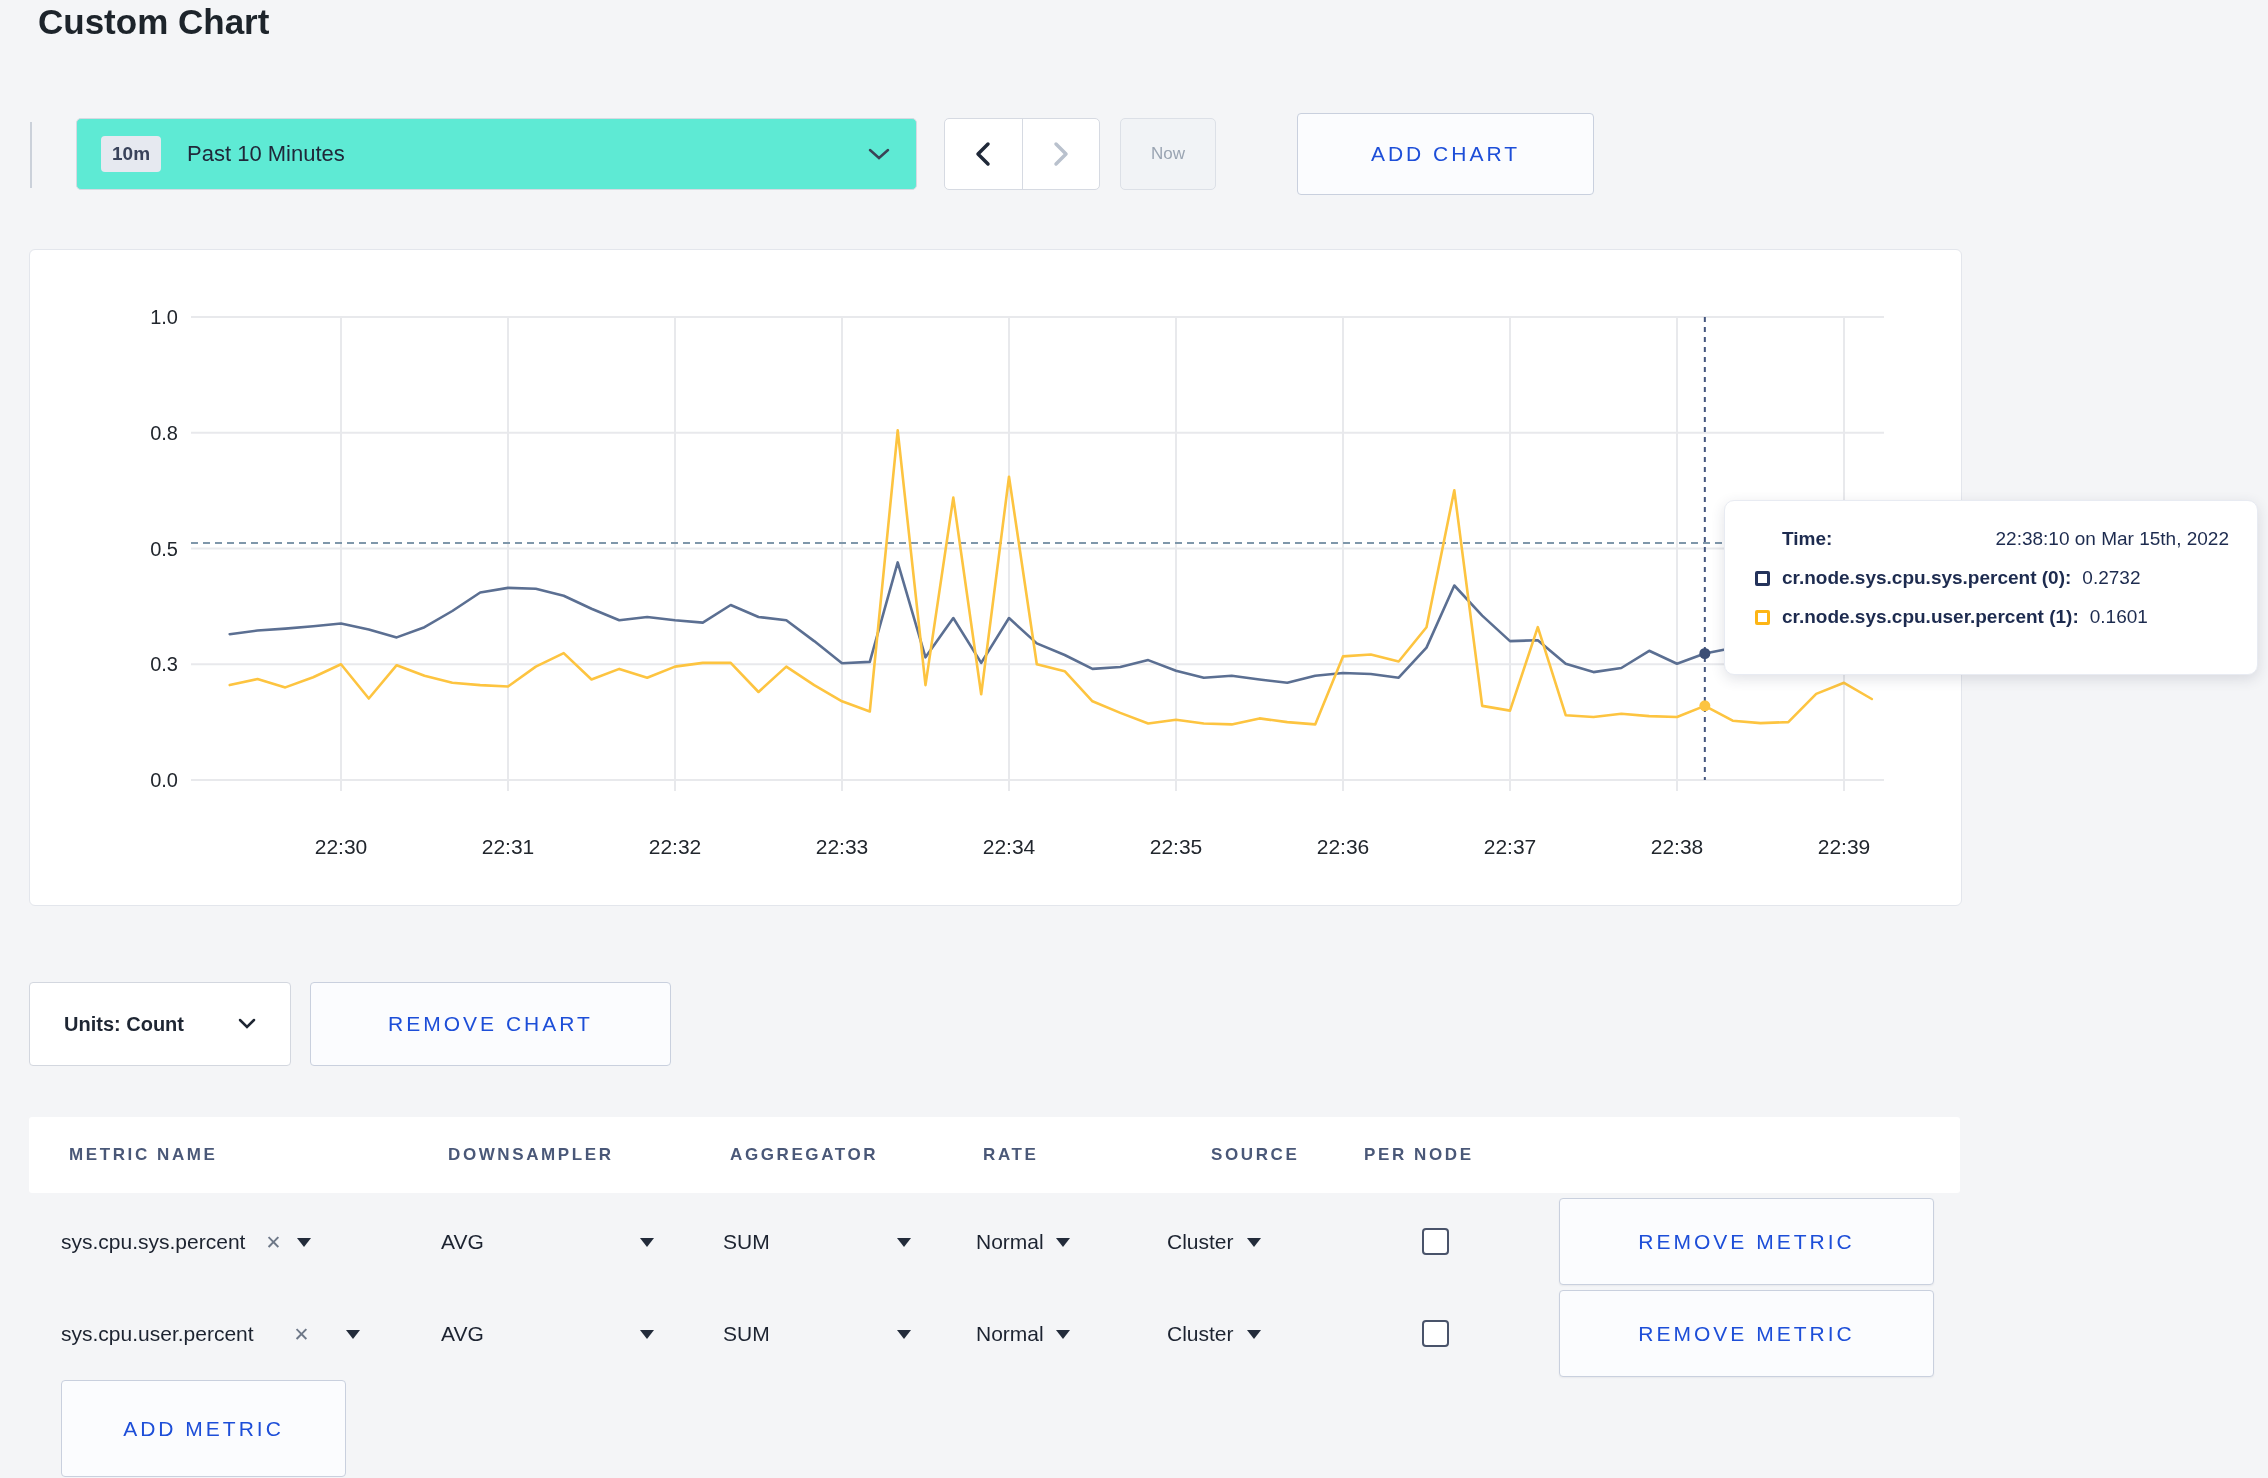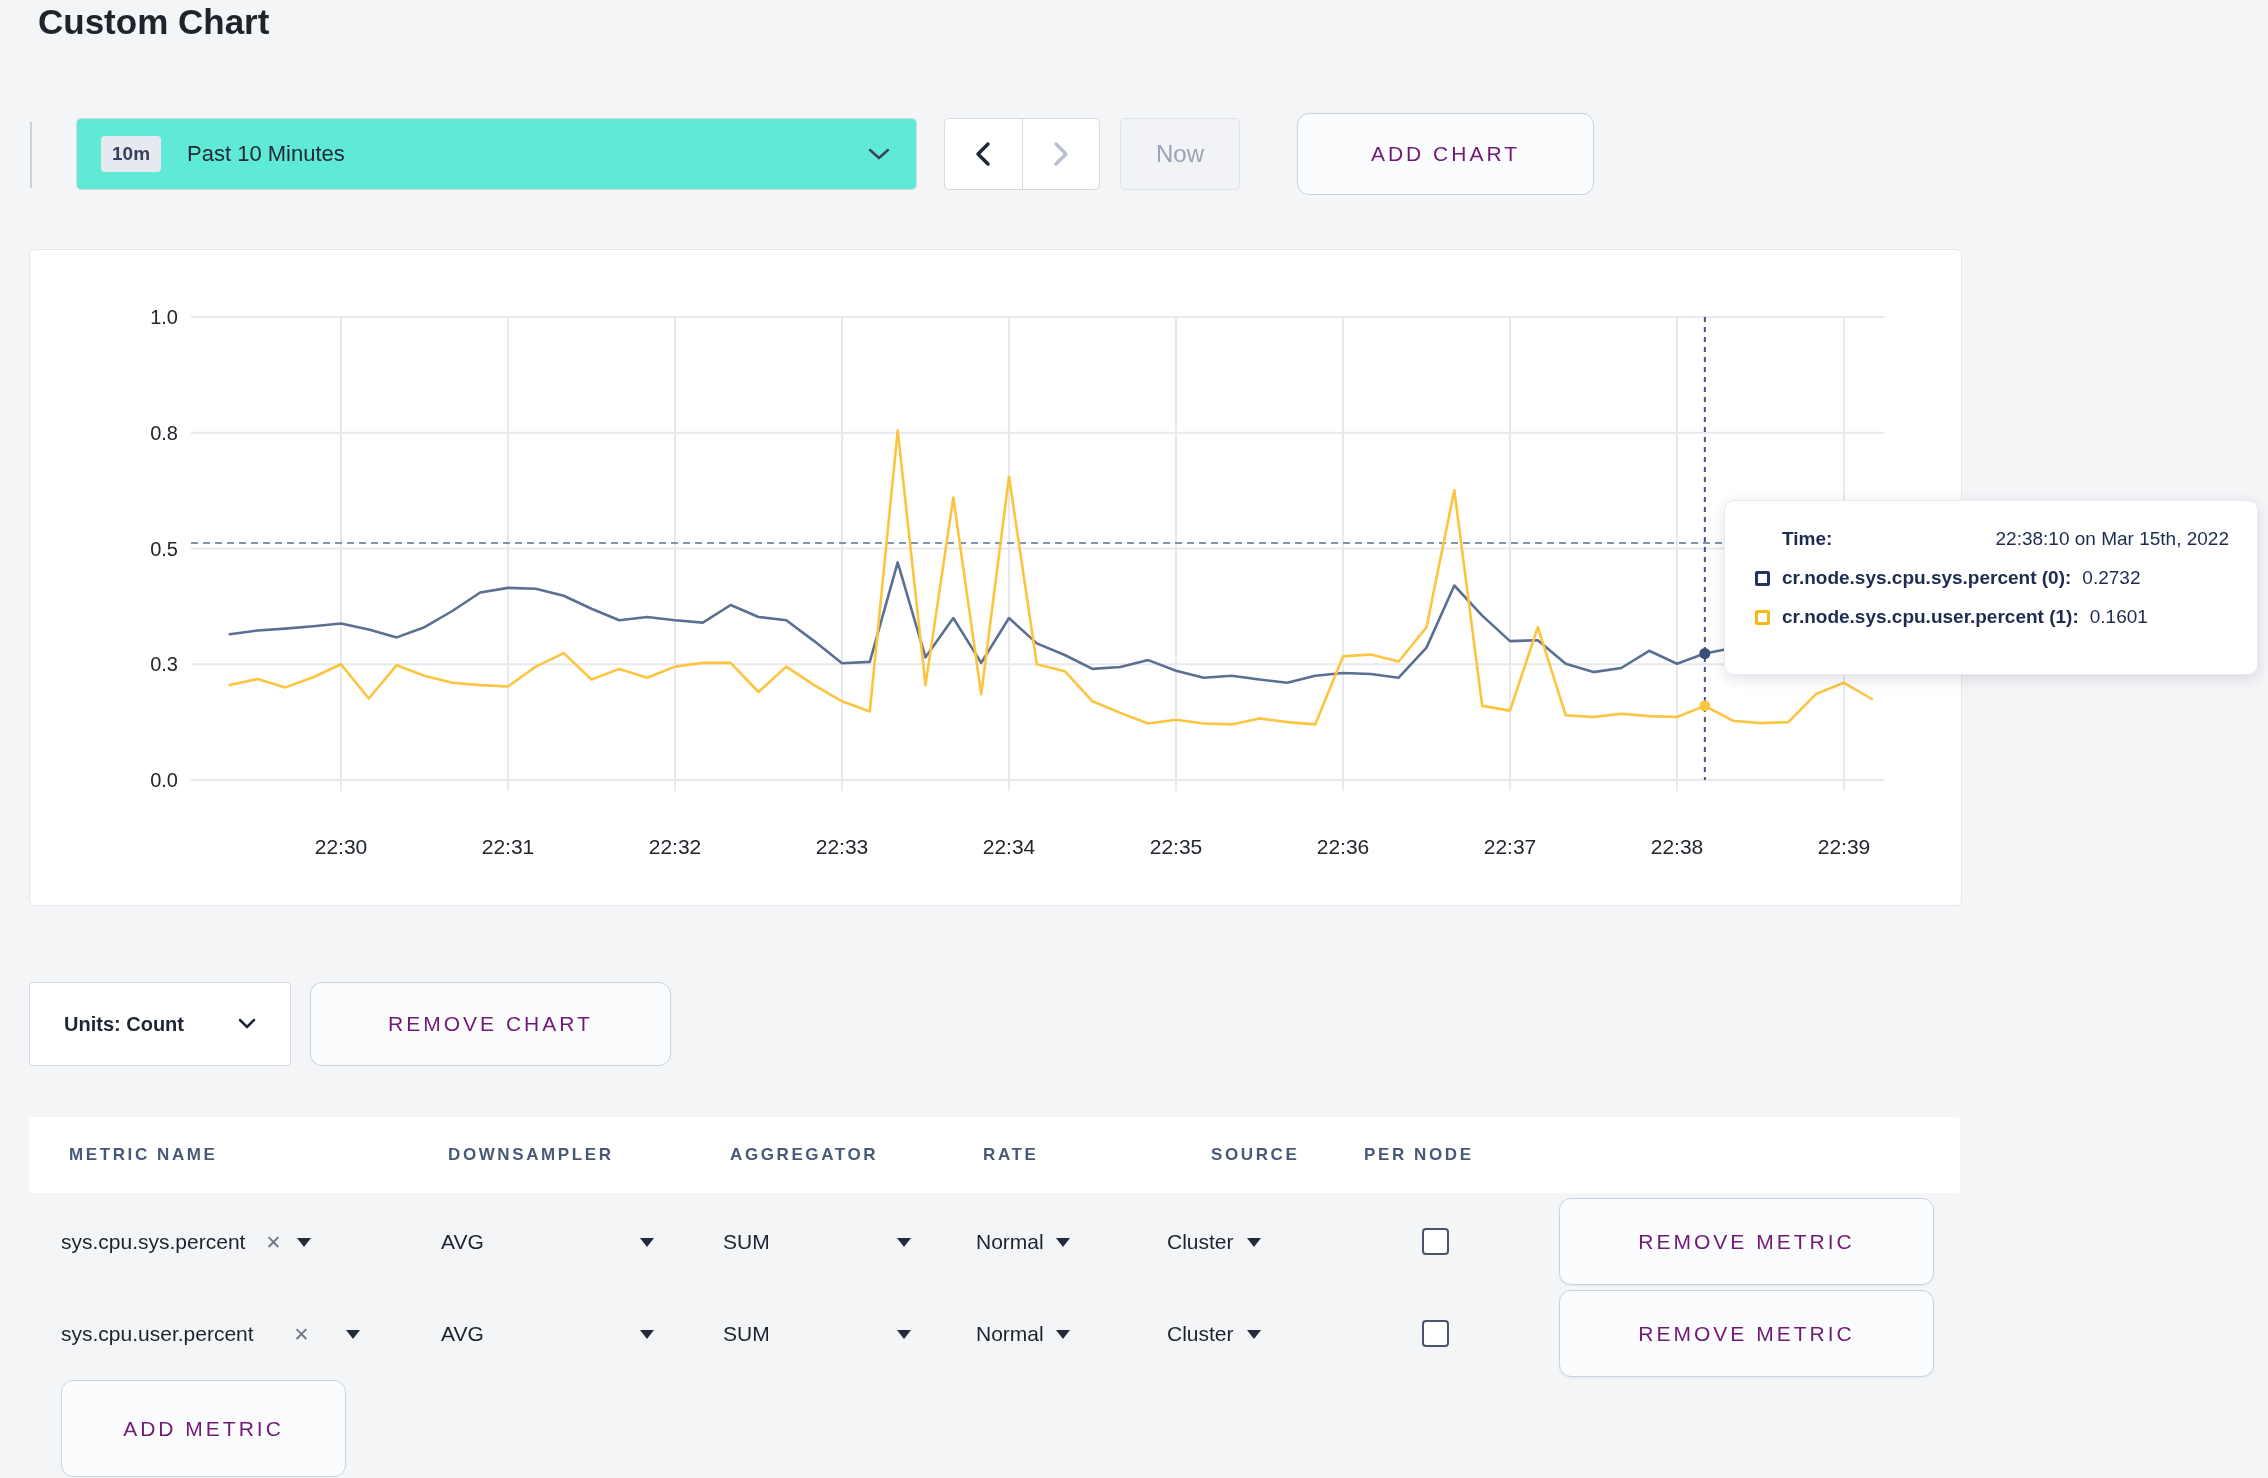--- a/index.html
+++ b/index.html
@@ -11,22 +11,22 @@
   .time-select{position:absolute;left:76px;top:118px;width:841px;height:72px;background:#5eead4;
         border:1px solid #d6dae2;border-radius:5px;display:flex;align-items:center;box-sizing:border-box;cursor:pointer;}
   .badge{margin-left:24px;background:#e6e9f0;border-radius:4px;padding:7px 11px;font-size:19px;font-weight:700;color:#39425a;}
   .tw-label{margin-left:26px;font-size:22px;color:#20283a;}
   .chev{margin-left:auto;margin-right:26px;}
   .nav-group{position:absolute;left:944px;top:118px;width:156px;height:72px;background:#fff;border:1px solid #d6dae2;
         border-radius:5px;display:flex;box-sizing:border-box;}
   .nav-btn{flex:1;display:flex;align-items:center;justify-content:center;cursor:pointer;background:none;border:none;padding:0;}
   .nav-btn.prev{border-right:1px solid #d6dae2;}
   .btn{box-sizing:border-box;background:#fff;border:1px solid #d6dae2;border-radius:5px;font-family:inherit;cursor:pointer;}
-  .now-btn{position:absolute;left:1120px;top:118px;width:120px;height:72px;font-size:24px;color:#9aa4b2;background:#f1f3f6;border-color:#dce0e7;}
-  .blue-btn{color:#701a75;font-size:21px;letter-spacing:3px;font-weight:500;background:#fbfcfe;border:1px solid #c9d0de;border-radius:12px;}
+  .now-btn{position:absolute;left:1120px;top:118px;width:96px;height:72px;font-size:17px;color:#9aa4b2;background:#f1f3f6;border-color:#dce0e7;}
+  .blue-btn{color:#1d4ed8;font-size:21px;letter-spacing:3px;font-weight:500;background:#fbfcfe;border:1px solid #c9d0de;border-radius:4px;}
   .add-chart{position:absolute;left:1297px;top:113px;width:297px;height:82px;}
   
   .chart-card{position:absolute;left:29px;top:249px;width:1931px;height:655px;background:#fff;
         border:1px solid #e3e6ec;border-radius:6px;}
   .chart-card svg{position:absolute;left:0;top:0;}
   
   .tooltip{position:absolute;left:1724px;top:500px;width:534px;height:175px;background:#fff;border:1px solid #e8ebf2;
         border-radius:10px;box-shadow:0 4px 14px rgba(40,50,80,.14);box-sizing:border-box;padding:27px 28px 0 30px;z-index:5;}
   .t-row{display:flex;align-items:center;margin-bottom:17px;font-size:19px;color:#1d2b4f;}
   .t-row .sq{width:15px;height:15px;box-sizing:border-box;border:3.5px solid #24335b;border-radius:2px;margin-right:12px;flex:none;}

